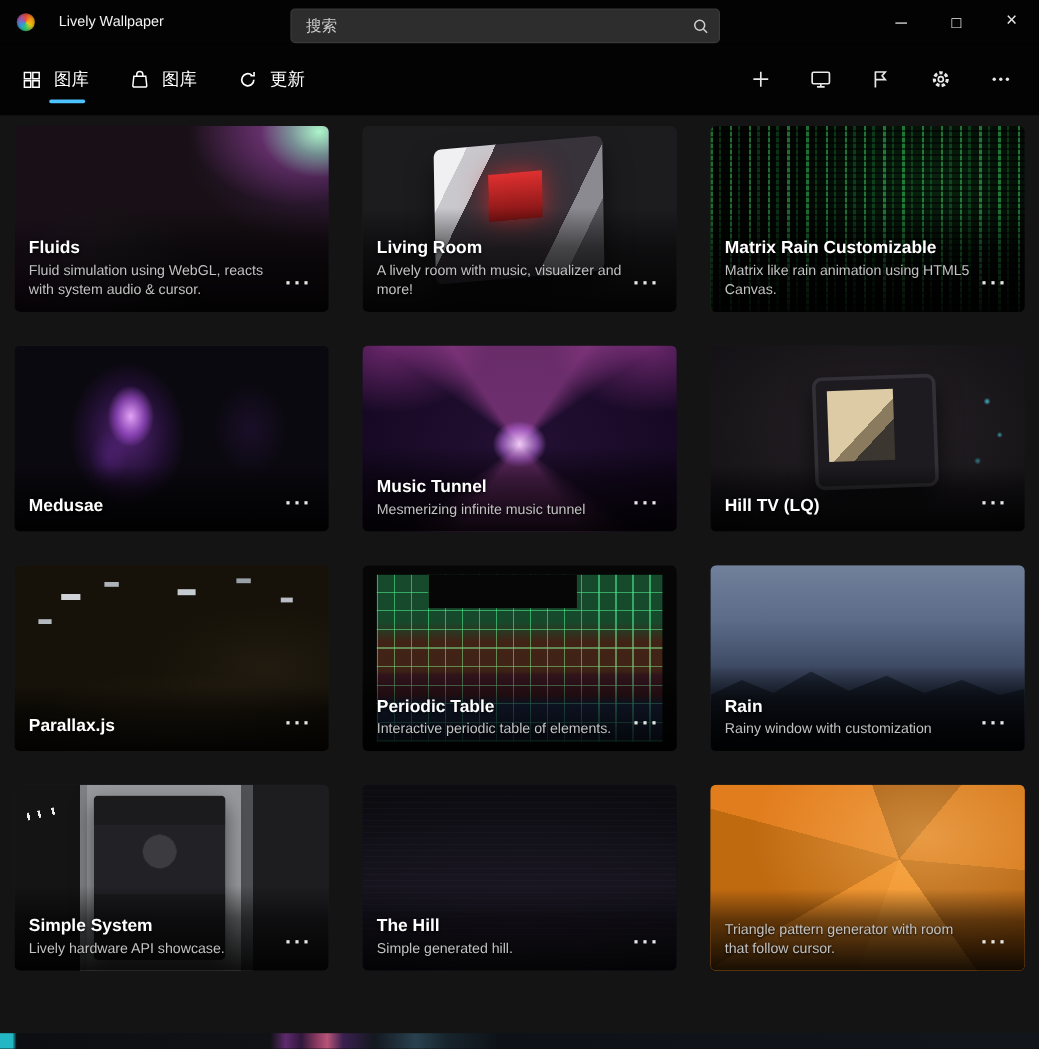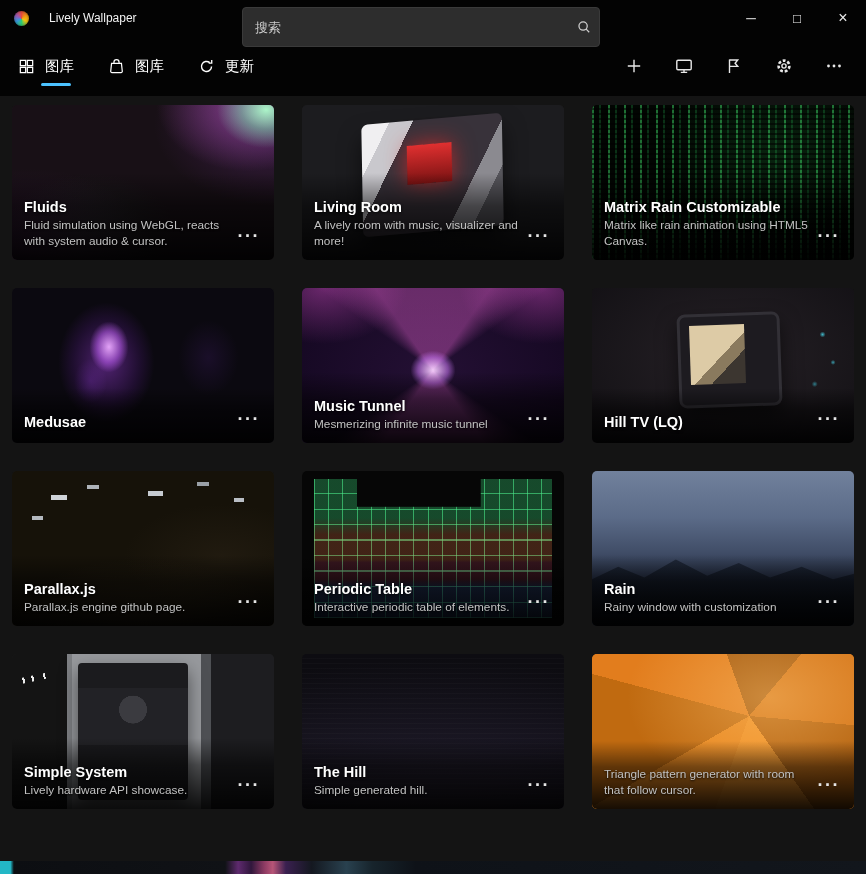--- a/index.html
+++ b/index.html
@@ -11,21 +11,21 @@
   }
   :root{--accent:#4cc2ff;}
 
   
   .titlebar{position:relative;height:36px;background:#030303;}
   .app-id{position:absolute;left:14px;top:0;height:36px;display:flex;align-items:center;gap:20px;}
   .app-logo{width:15px;height:15px;border-radius:50%;
     background:conic-gradient(#e74c3c,#f39c12,#f1c40f,#2ecc71,#3498db,#9b59b6,#e74c3c);
     box-shadow:inset 0 0 3px rgba(0,0,0,.5);}
   .app-title{color:#f2f2f2;font-size:12px;}
-  .searchbox{position:absolute;left:242px;top:7px;width:358px;height:40px;
+  .searchbox{position:absolute;left:242px;top:7px;width:358px;height:29px;
     background:#2d2d2d;border:1px solid #3a3a3a;border-radius:4px;
     display:flex;align-items:center;box-sizing:border-box;}
   .searchbox input{flex:1;background:transparent;border:none;outline:none;
     color:#ededed;font-size:13px;padding:0 6px 0 12px;font-family:inherit;}
   .searchbox input::placeholder{color:#cdcdcd;}
   .search-icon{display:grid;place-items:center;width:30px;height:27px;cursor:pointer;}
   .win-controls{position:absolute;right:0;top:0;display:flex;}
   .win-btn{width:46px;height:36px;background:transparent;border:none;color:#eaeaea;
     font-size:13.5px;display:grid;place-items:center;cursor:pointer;font-family:inherit;padding:0;}
   .win-btn.close{font-size:16px;}
@@ -295,21 +295,20 @@
       <div class="overlay">
         <div class="card-title">Hill TV (LQ)</div>
       </div>
       <button class="card-menu">···</button>
     </div>
 
     <div class="card">
       <div class="thumb t-parallax"></div>
       <div class="overlay">
         <div class="card-title">Parallax.js</div>
-        <div class="card-desc">Parallax.js engine github page.</div>
       </div>
       <button class="card-menu">···</button>
     </div>
 
     <div class="card">
       <div class="thumb t-periodic"></div>
       <div class="overlay">
         <div class="card-title">Periodic Table</div>
         <div class="card-desc">Interactive periodic table of elements.</div>
       </div>

